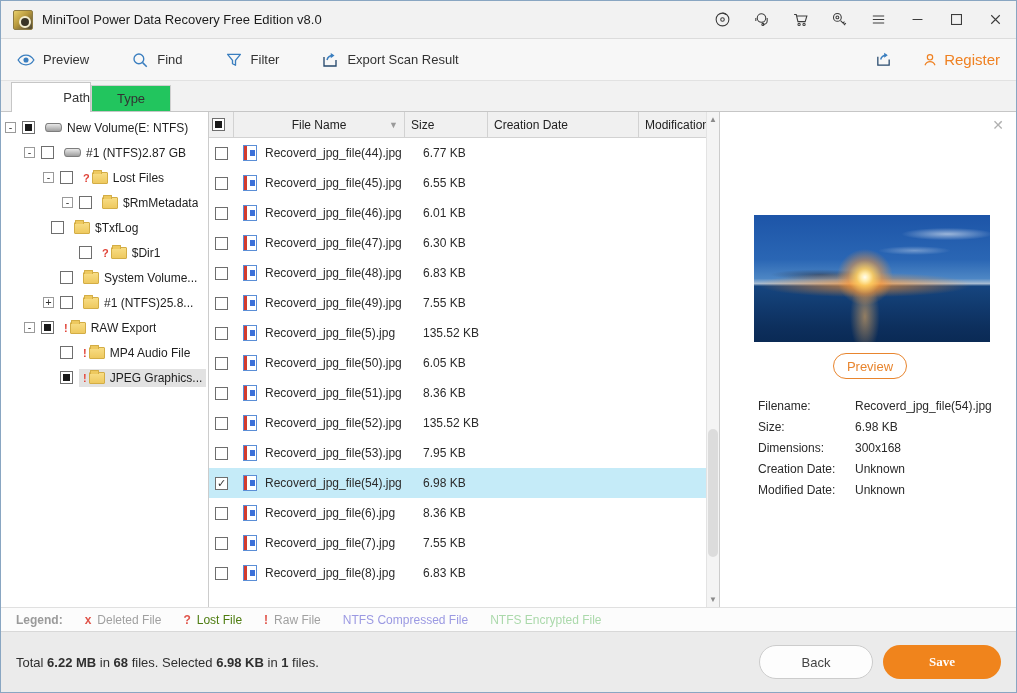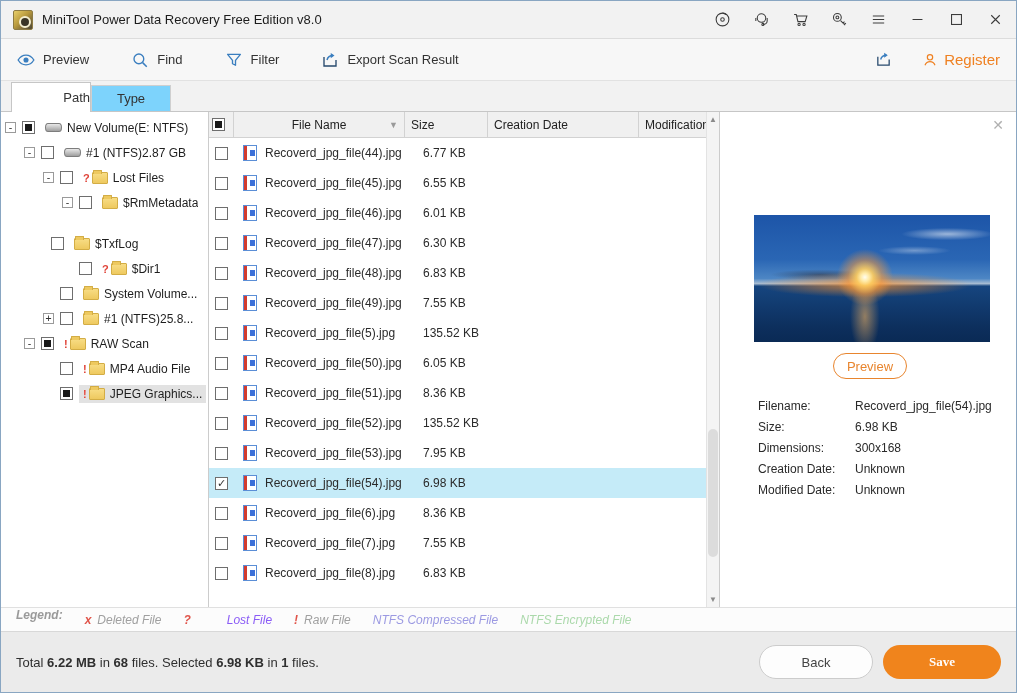--- a/index.html
+++ b/index.html
@@ -21,21 +21,21 @@
   .toolbar-left { display:flex; align-items:center; gap:42px; }
   .tool-btn { display:flex; align-items:center; gap:8px; font-size:13px; color:#333; cursor:pointer; }
   .tool-btn svg { width:18px; height:18px; }
   .toolbar-right { display:flex; align-items:center; gap:30px; }
   .register-btn { display:flex; align-items:center; gap:6px; font-size:15px; color:#ef8122; cursor:pointer; }
 
   
   .tabbar { height:31px; background:#f2f2f2; border-bottom:1px solid #c6c6c6; display:flex; align-items:flex-end; padding-left:10px; flex:none; }
   .tab { width:80px; text-align:center; font-size:13px; color:#333; cursor:pointer; }
   .tab.active { background:#fff; border:1px solid #c6c6c6; border-bottom:none; height:30px; line-height:29px; margin-bottom:-1px; position:relative; z-index:2;text-align:right; }
-  .tab.inactive { background:#7dd3fc; border:1px solid #cfcfcf; border-bottom:none; height:26px; line-height:25px; }
+  .tab.inactive { background:#22c55e; border:1px solid #cfcfcf; border-bottom:none; height:26px; line-height:25px; }
 
   
   .main { flex:1; display:flex; min-height:0; }
 
   
   .tree { width:208px; flex:none; border-right:1px solid #cccccc; padding-top:3px; overflow:hidden; background:#fff; }
   .tree-row { height:25px; display:flex; align-items:center; font-size:12px; color:#1e1e1e; white-space:nowrap; cursor:pointer; }
   .expander { width:11px; height:11px; border:1px solid #9a9a9a; background:#fff; font-size:10px; line-height:9px; text-align:center; color:#333; flex:none; margin-right:6px; font-family:"DejaVu Sans Mono",monospace; }
   .expander-spacer { width:17px; flex:none; }
   .cb { width:13px; height:13px; border:1px solid #6e6e6e; background:#fff; flex:none; margin-right:6px; position:relative; }
@@ -86,21 +86,21 @@
       radial-gradient(ellipse 22% 5% at 68% 28%, rgba(255,255,255,0.35), rgba(255,255,255,0) 70%),
       radial-gradient(ellipse 30% 6% at 28% 47%, rgba(45,55,75,0.6), rgba(45,55,75,0) 70%),
       linear-gradient(to bottom, #1d55a8 0%, #2a66b4 35%, #4d86c4 50%, #a7bcd2 54%, #16457f 56%, #113a6e 72%, #0d2f5d 88%, #0a2a55 100%);
   }
   .pv-btn { position:absolute; left:113px; top:241px; width:74px; height:26px; border:1px solid #e8852e; border-radius:13px; background:#fff; color:#e8852e; font-size:13px; font-family:inherit; cursor:pointer; }
   .pv-details { position:absolute; left:38px; top:284px; right:8px; font-size:12px; color:#2a2a2a; }
   .pv-drow { display:flex; line-height:21px; }
   .pv-dlabel { width:97px; flex:none; }
 
   
-  .legendbar { height:24px; flex:none; border-top:1px solid #e0e0e0; background:#fcfcfc; display:flex; padding-left:15px; font-size:12px; gap:22px;font-style:italic; }
+  .legendbar { height:24px; flex:none; border-top:1px solid #e0e0e0; background:#fcfcfc; display:flex; align-items:center; padding-left:15px; font-size:12px; gap:22px; }
   .legend-title { font-weight:bold; color:#9a9a9a; }
   .legend-item { display:flex; gap:6px; align-items:center; }
   .legend-item .sym { font-weight:bold; }
 
   
   .statusbar { height:61px; flex:none; background:#ebebeb; border-top:1px solid #d8d8d8; display:flex; align-items:center; justify-content:space-between; padding:0 15px;gap:19px; }
   .status-text { font-size:13px; color:#2f2f2f; }
   .status-text b { font-weight:bold; }
   .status-buttons { display:flex; gap:10px; }
   .btn-back { width:114px; height:34px; border:1px solid #cccccc; border-radius:17px; background:#fdfdfd; color:#444; font-size:13px; font-family:inherit; cursor:pointer; }
@@ -251,21 +251,21 @@
           </span>
         </div>
         <div class="tree-row" style="padding-left: 61px;">
           <span class="expander">-</span>
           <span class="cb"></span>
           <span class="tree-sel">
             <span class="t-folder"></span>
             <span class="t-label">$RmMetadata</span>
           </span>
         </div>
-        <div class="tree-row" style="padding-left: 33px; margin-top: 16px;">
+        <div class="tree-row" style="padding-left: 33px;">
           <span class="expander-spacer"></span>
           <span class="cb"></span>
           <span class="tree-sel">
             <span class="t-folder"></span>
             <span class="t-label">$TxfLog</span>
           </span>
         </div>
         <div class="tree-row" style="padding-left: 61px;">
           <span class="expander-spacer"></span>
           <span class="cb"></span>
@@ -290,21 +290,21 @@
             <span class="t-folder"></span>
             <span class="t-label">#1 (NTFS)25.8...</span>
           </span>
         </div>
         <div class="tree-row" style="padding-left: 23px;">
           <span class="expander">-</span>
           <span class="cb partial"></span>
           <span class="tree-sel">
             <span class="t-mark">!</span>
             <span class="t-folder"></span>
-            <span class="t-label">RAW Scan</span>
+            <span class="t-label">RAW Export</span>
           </span>
         </div>
         <div class="tree-row" style="padding-left: 42px;">
           <span class="expander-spacer"></span>
           <span class="cb"></span>
           <span class="tree-sel">
             <span class="t-mark">!</span>
             <span class="t-folder"></span>
             <span class="t-label">MP4 Audio File</span>
           </span>
@@ -463,21 +463,21 @@
   </div>
 
   <div class="legendbar" id="legendbar">
     <span class="legend-title">Legend:</span>
   <span class="legend-item">
         <span class="sym" style="color: rgb(224, 84, 74);">x</span>
         <span style="color: rgb(160, 160, 160);">Deleted File</span>
       </span>
       <span class="legend-item">
         <span class="sym" style="color: rgb(224, 84, 74);">?</span>
-        <span style="color: #8b5cf6; margin-left: 30px;">Lost File</span>
+        <span style="color: #4d7c0f;">Lost File</span>
       </span>
       <span class="legend-item">
         <span class="sym" style="color: rgb(224, 84, 74);">!</span>
         <span style="color: rgb(160, 160, 160);">Raw File</span>
       </span>
       <span class="legend-item">
         <span style="color: rgb(155, 153, 226);">NTFS Compressed File</span>
       </span>
       <span class="legend-item">
         <span style="color: rgb(171, 217, 171);">NTFS Encrypted File</span>

